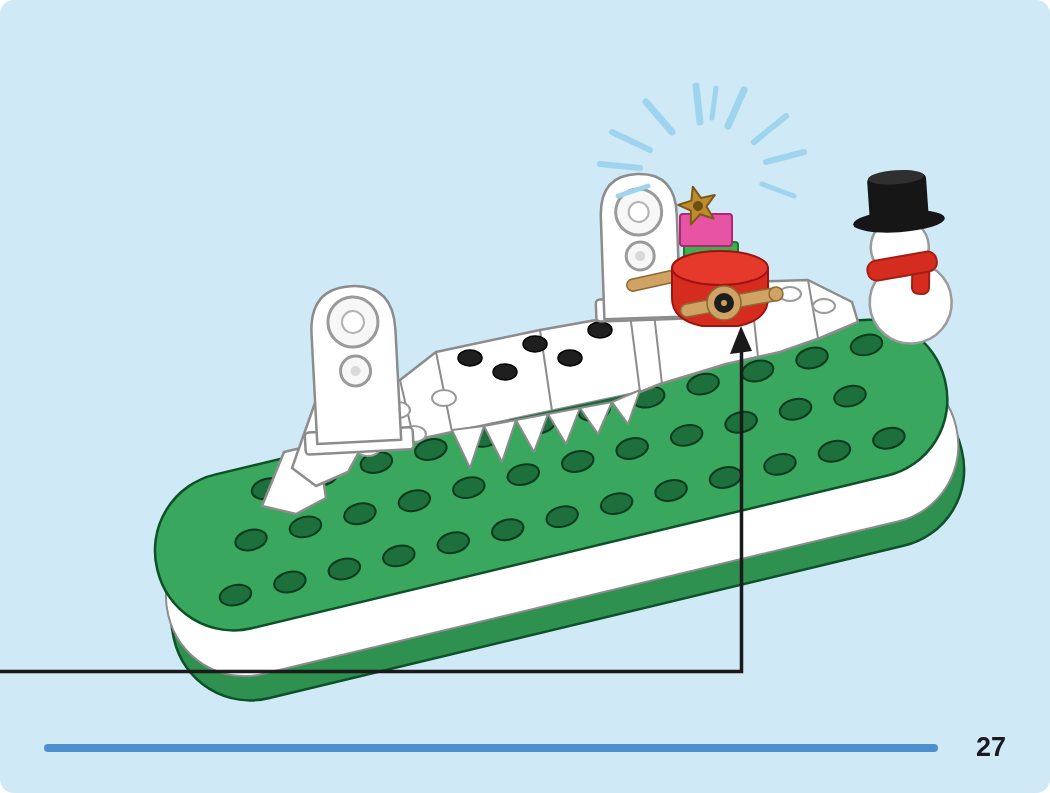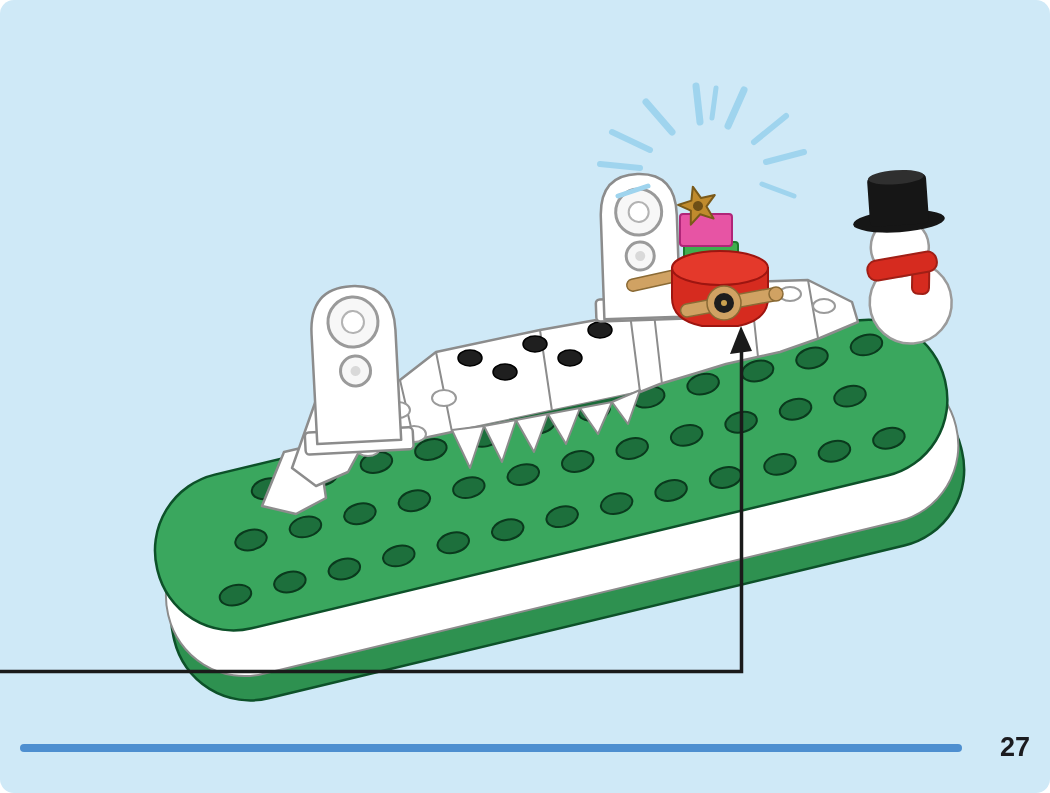--- a/index.html
+++ b/index.html
@@ -37,21 +37,21 @@
   .hat{fill:var(--hat_black);}
   .scarf{fill:var(--scarf_red);stroke:var(--scarf_outline);stroke-width:2;}
   .snow{fill:#ffffff;stroke:#9b9b9b;stroke-width:2.5;}
   .arrow{fill:none;stroke:var(--callout_black);stroke-width:3.5;}
   .arrowhead{fill:var(--callout_black);}
 
   
   .footer{
     position:absolute;left:0;right:0;bottom:32px;
     display:flex;align-items:center;gap:38px;
-    padding:0 20px;
+    padding:0 44px;
   }
   .divider{
     flex:1;height:8px;border-radius:4px;
     background:var(--divider_blue,#4e8fd0);
   }
   .page-number{
     font-weight:bold;font-size:27px;line-height:1;
     color:var(--page_number_color,#1b1b1f);
   }
 </style>

